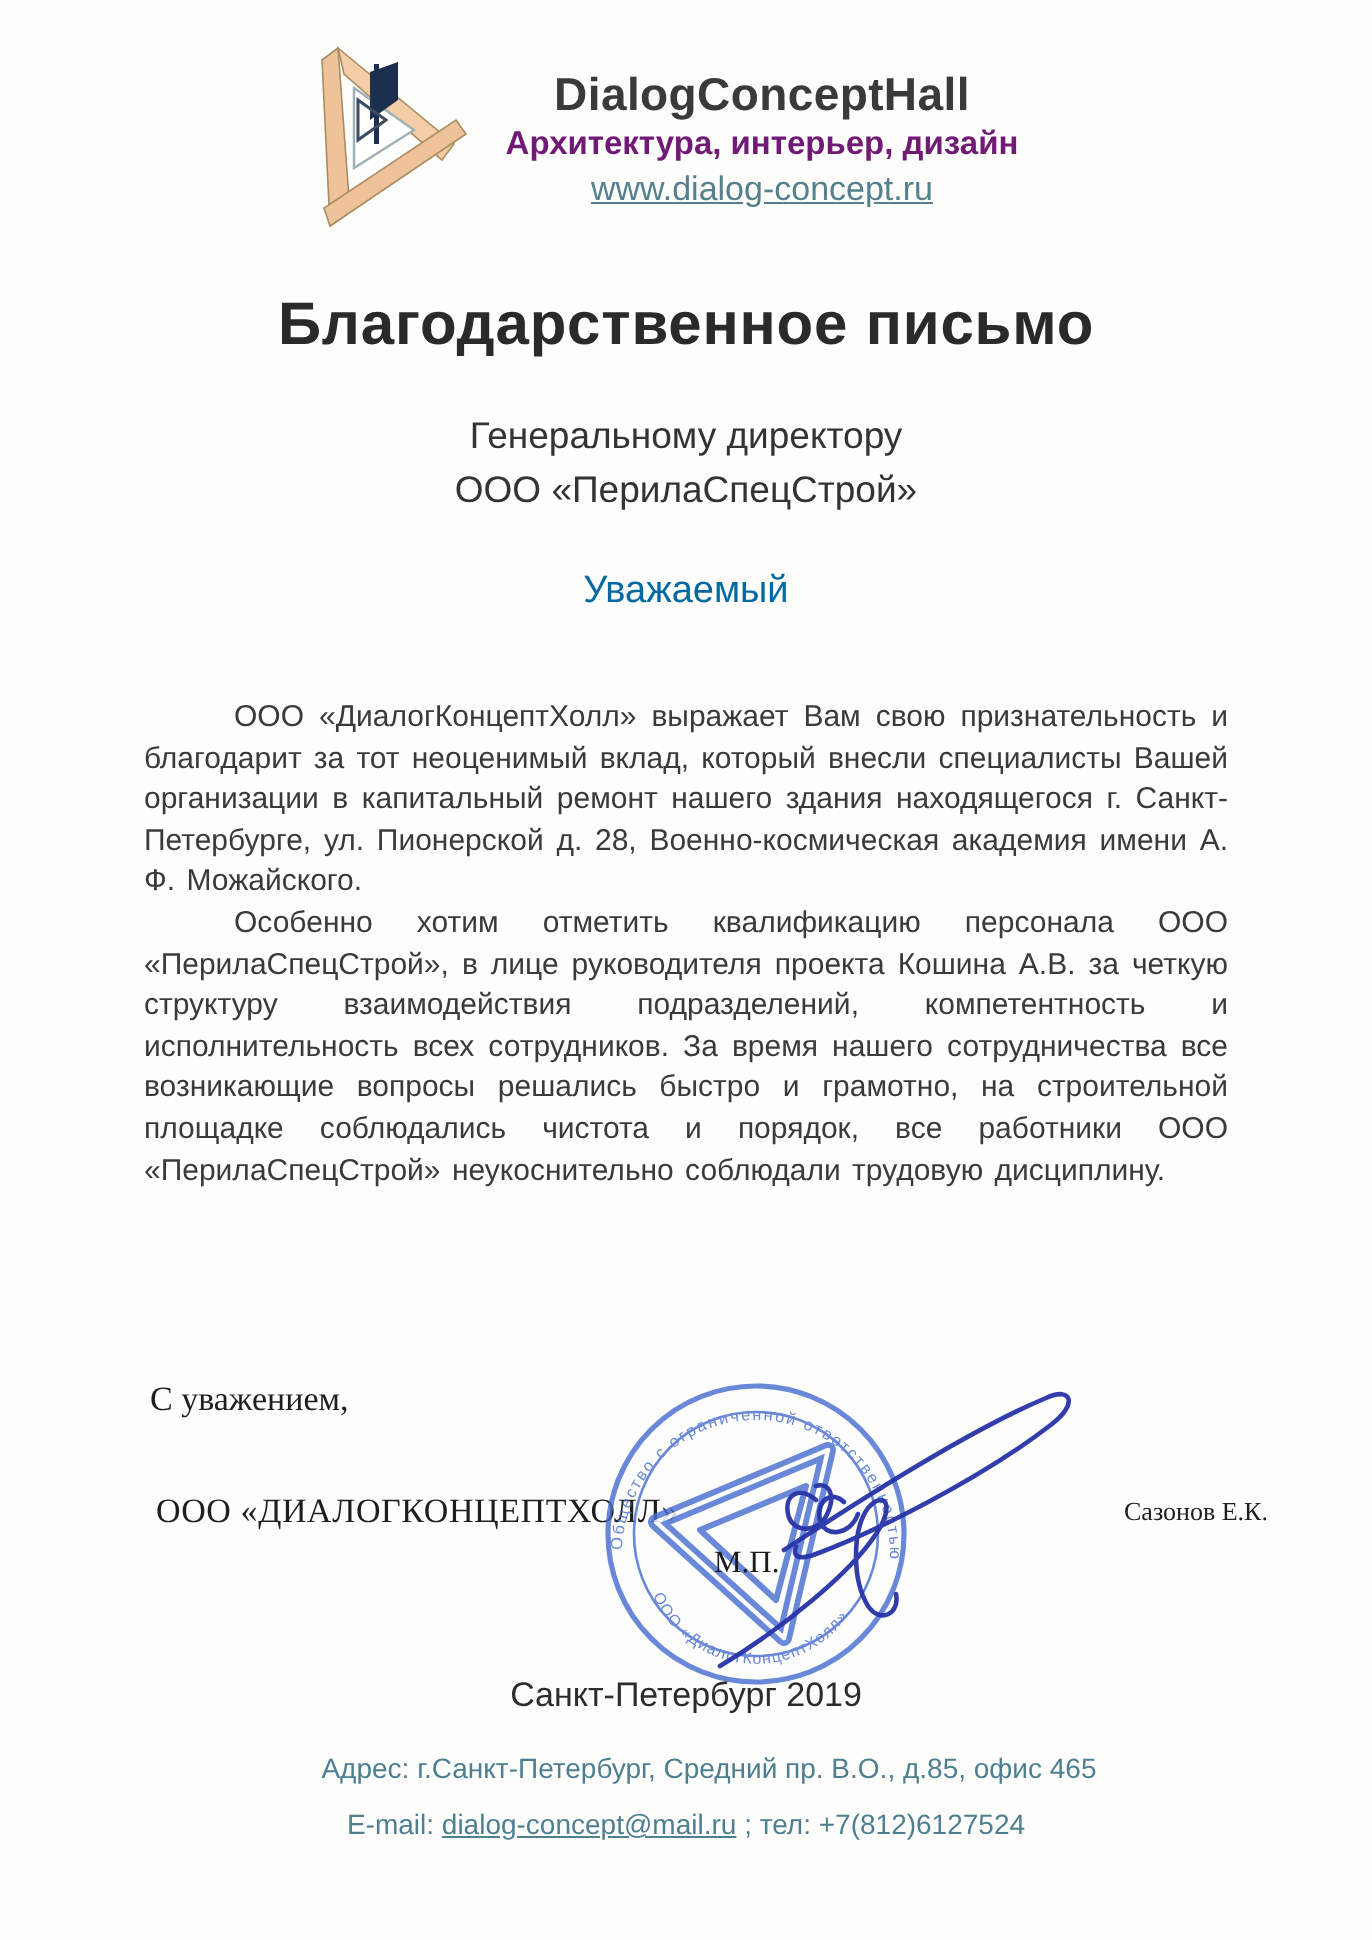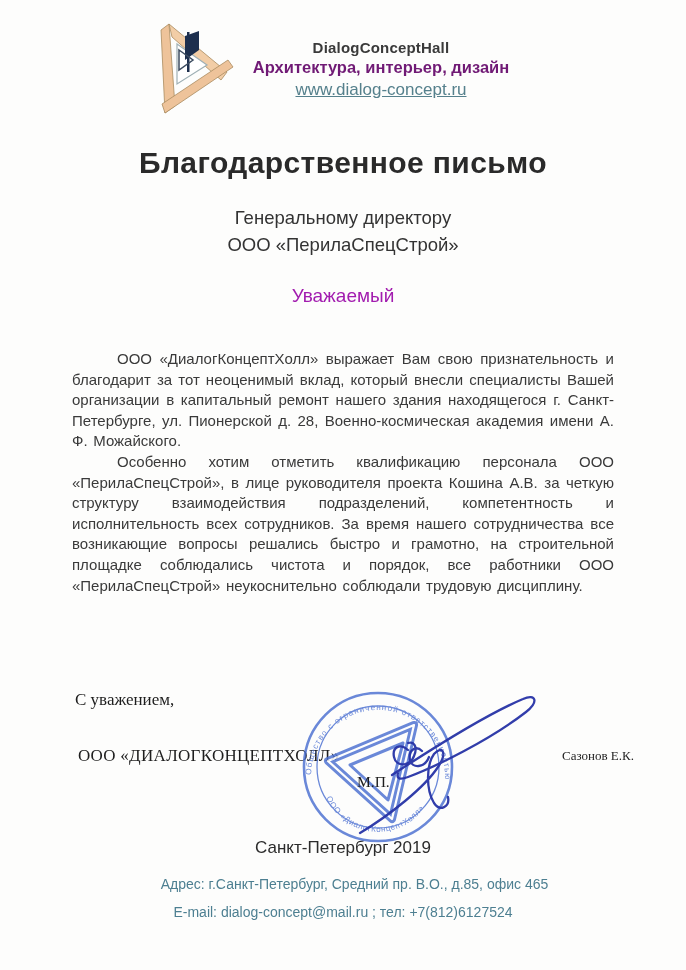--- a/index.html
+++ b/index.html
@@ -5,43 +5,43 @@
   html,body{margin:0;padding:0;background:#e8e8e8;}
   .page{
     position:relative;width:686px;height:970px;margin:0 auto;
     background:#fdfdfc;overflow:hidden;
     font-family:"Liberation Sans", sans-serif;color:#333;
   }
   
   .header{position:absolute;top:20px;left:0;right:0;display:flex;justify-content:center;align-items:center;gap:6px;transform:translateX(-18px);}
   .logo{width:106px;height:98px;flex:0 0 auto;}
   .header-text{text-align:center;}
-  .company-name{font-size:15px;font-weight:700;color:#3a3a3a;letter-spacing:.2px;}
+  .company-name{font-size:23px;font-weight:700;color:#3a3a3a;letter-spacing:.2px;}
   .tagline{font-size:16.5px;font-weight:700;color:#701a75;margin-top:2px;}
   .website{font-size:17px;color:#55808c;text-decoration:underline;margin-top:3px;display:inline-block;cursor:pointer;}
   
   .title{position:absolute;top:146px;left:0;right:0;text-align:center;font-size:30px;font-weight:600;color:#2a2a2a;letter-spacing:.4px;}
   .addressee{position:absolute;top:204px;left:0;right:0;text-align:center;font-size:18.5px;line-height:27px;color:#333;}
-  .salutation{position:absolute;top:283px;left:0;right:0;text-align:center;font-size:19px;line-height:26px;color:#a21caf;}
+  .salutation{position:absolute;top:283px;left:0;right:0;text-align:center;font-size:19px;line-height:26px;color:#0369a1;}
   .body-text{position:absolute;top:349px;left:72px;width:542px;font-size:15px;line-height:20.6px;color:#3a3a3a;text-align:justify;word-spacing:1.5px;}
   .body-text p{margin:0;text-indent:45px;}
   
   .sig-serif{font-family:"Liberation Serif", serif;color:#1e1e1e;}
   .closing{position:absolute;left:75px;top:690px;font-size:17px;}
   .director{position:absolute;left:75px;top:719px;font-size:17px;}
   .company-caps{position:absolute;left:78px;top:746px;font-size:17px;letter-spacing:.3px;}
   .signer-name{position:absolute;left:562px;top:748px;font-size:13px;}
   .mp-mark{position:absolute;left:357px;top:773px;font-size:15.5px;z-index:6;color:#1c1c1c;text-align:right;}
   .stamp{position:absolute;left:300px;top:689px;width:156px;height:156px;opacity:.82;z-index:3;}
   .signature-ink{position:absolute;left:330px;top:655px;width:240px;height:190px;z-index:5;}
   
   .city-year{position:absolute;top:838px;left:0;right:0;text-align:center;font-size:17px;color:#2c2c2c;font-weight:500;}
   .footer-address{position:absolute;top:876px;left:0;right:0;text-align:center;font-size:14px;color:#4d7f91;margin-left:23px;}
   .footer-email{position:absolute;top:904px;left:0;right:0;text-align:center;font-size:14px;color:#4d7f91;}
-  .footer-email a{color:#4d7f91;cursor:pointer;}
+  .footer-email a{color:#4d7f91;text-decoration:underline;cursor:pointer;}
   .stamp text{font-family:"Liberation Sans", sans-serif;}
 </style>
 </head>
 <body>
 
 <div class="page">
 
   <div class="header">
     <svg class="logo" viewBox="0 0 106 98">
 

